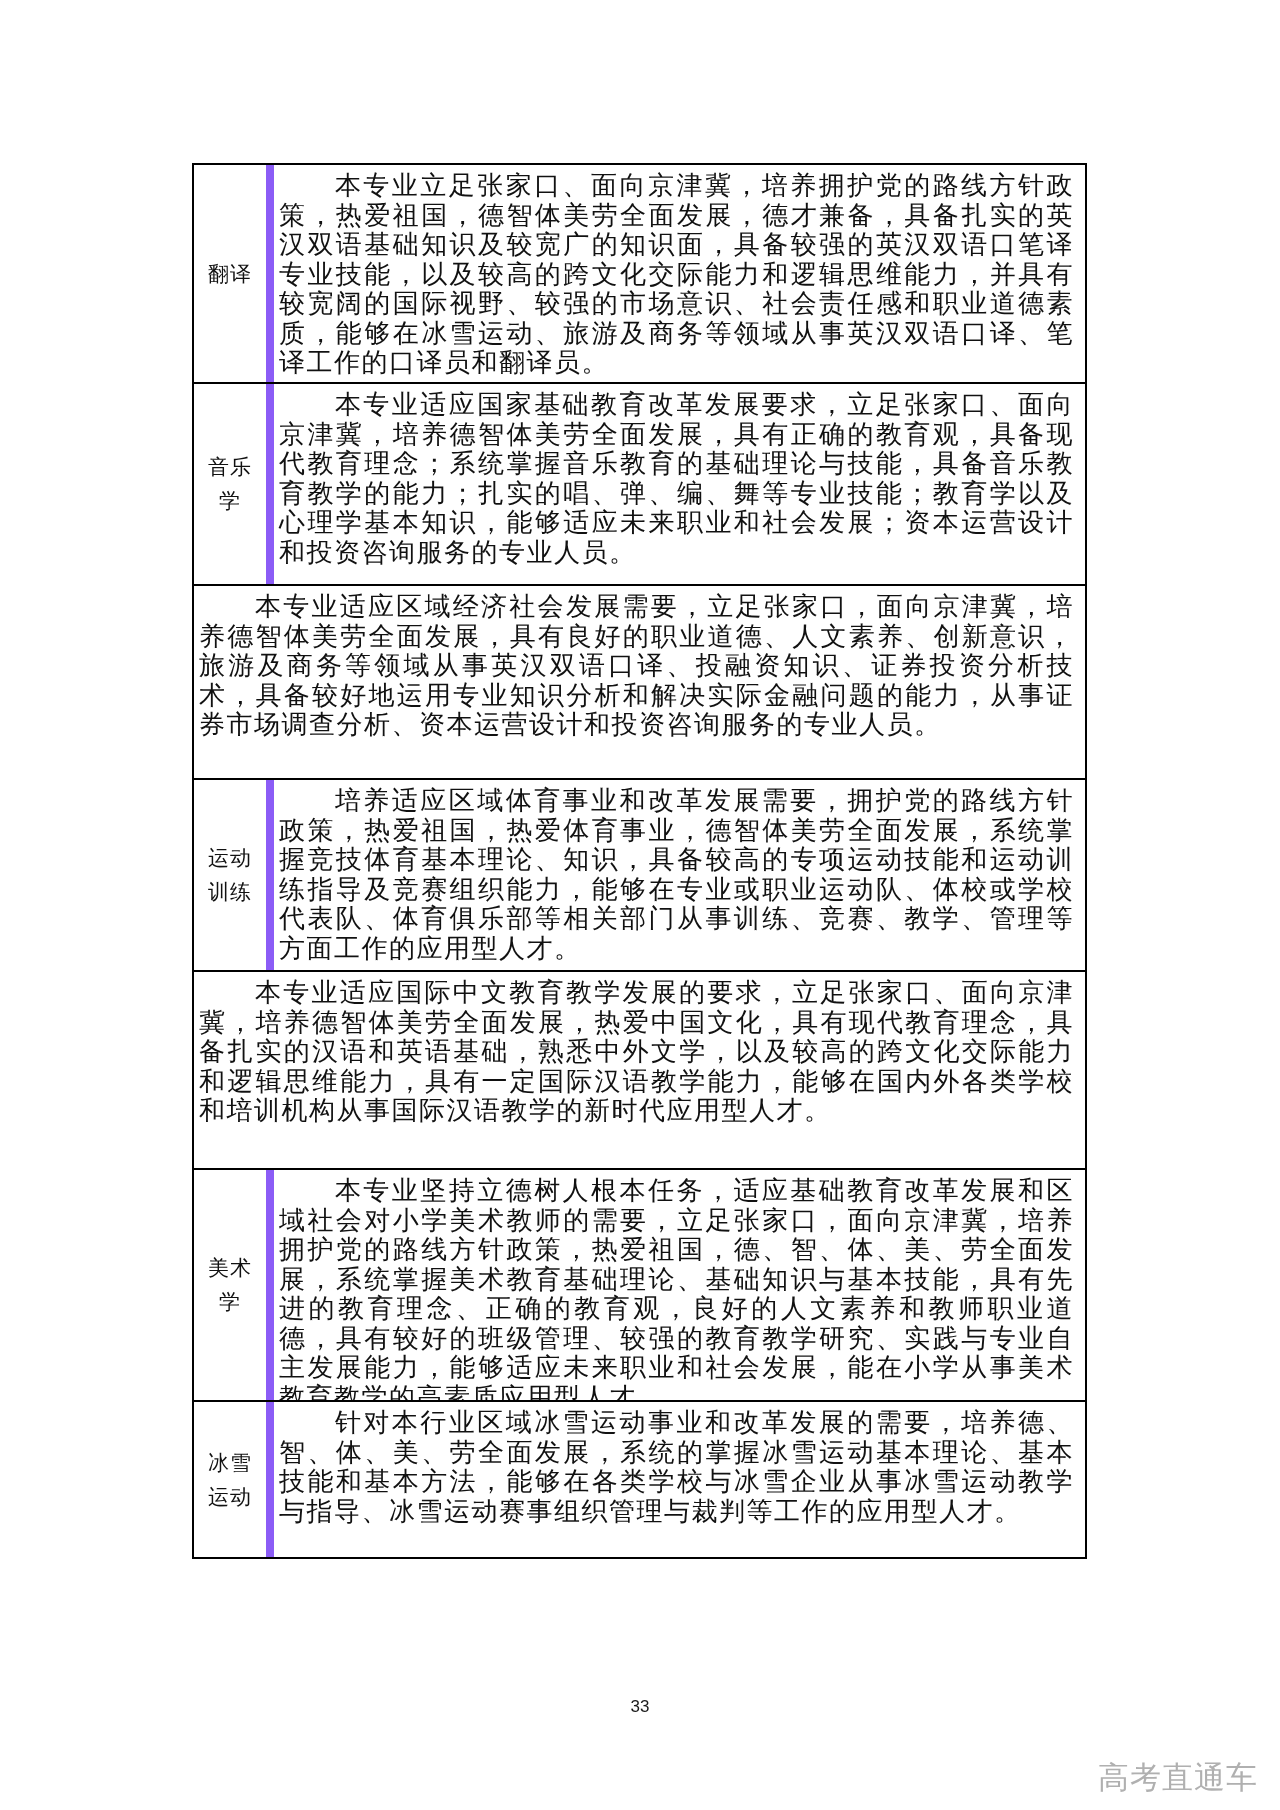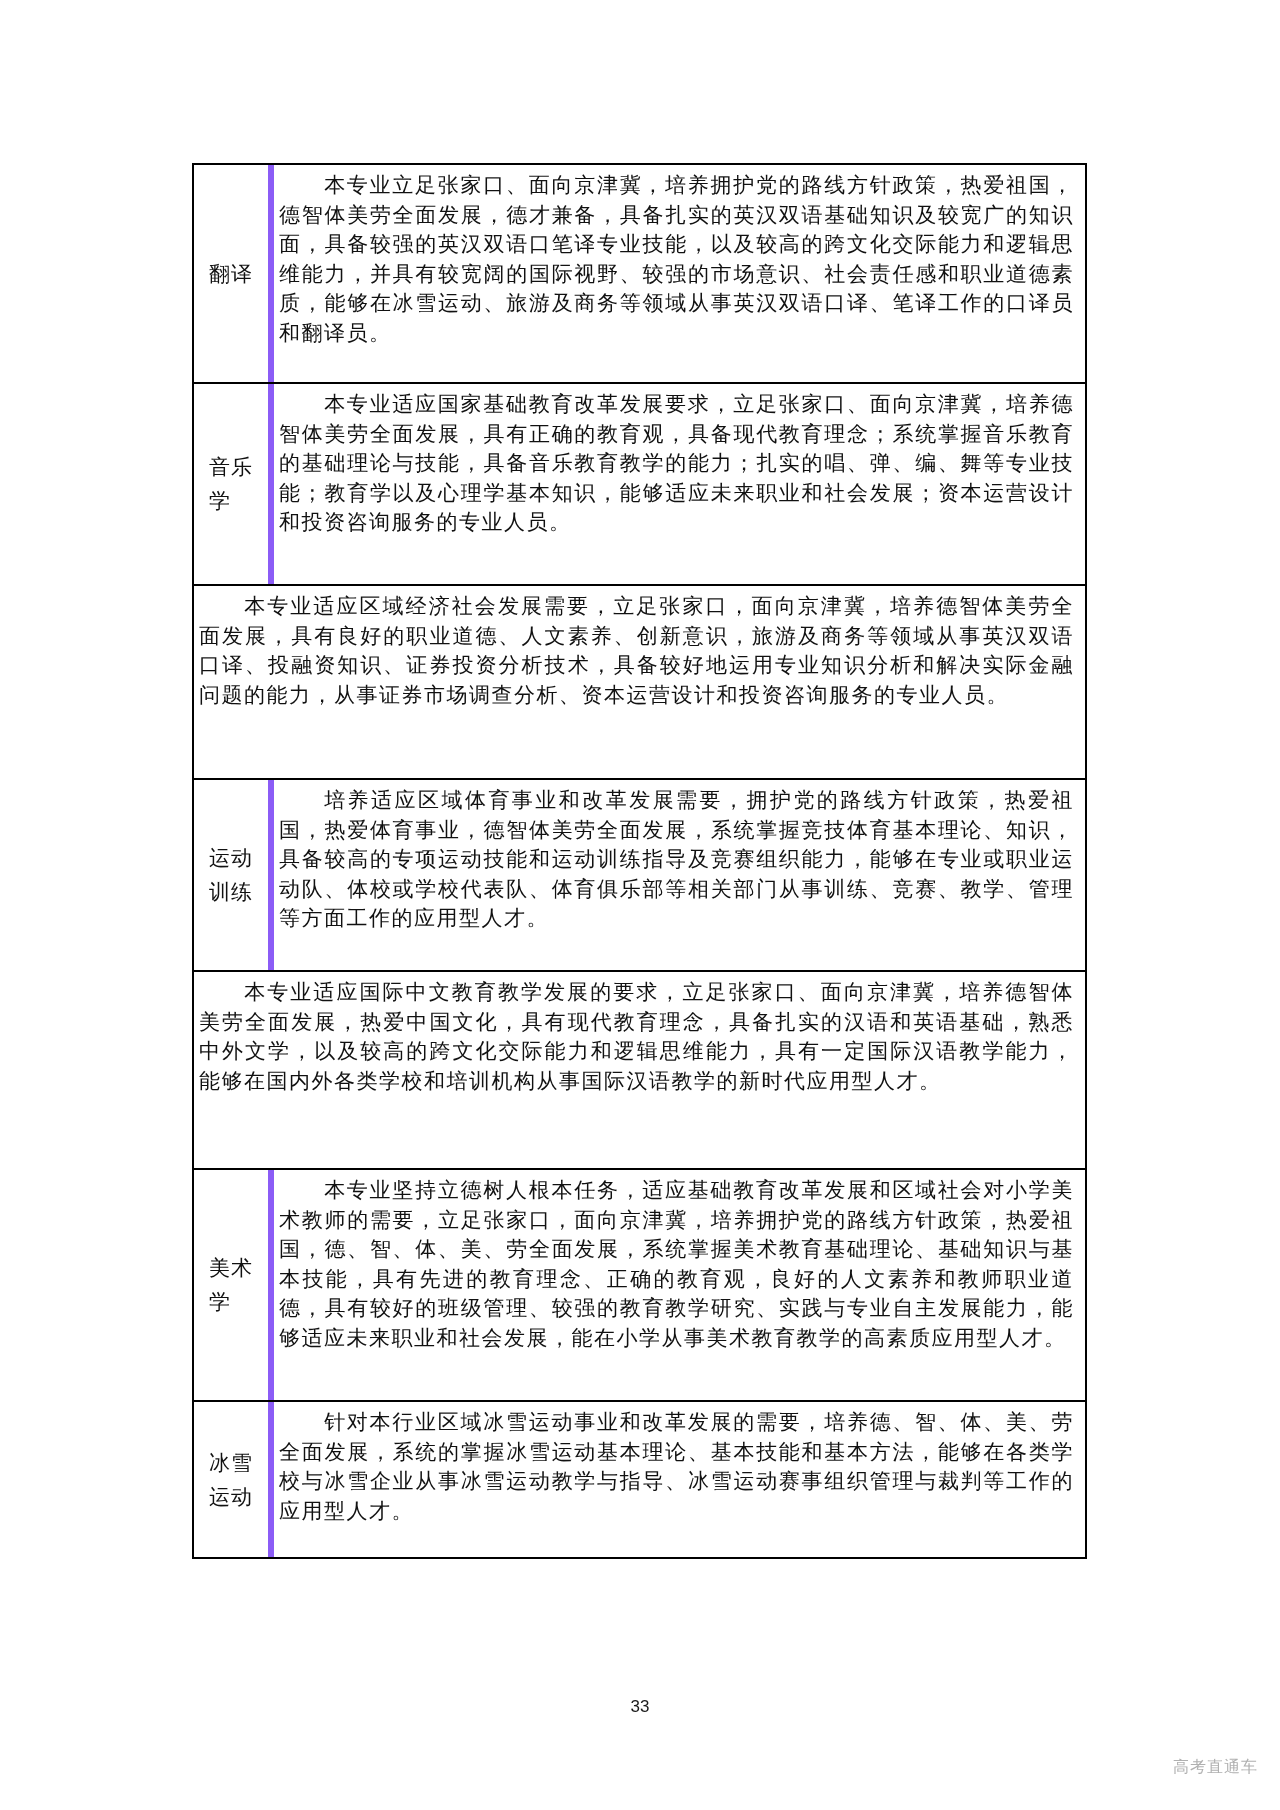--- a/index.html
+++ b/index.html
@@ -7,41 +7,41 @@
     width:1280px;height:1810px;position:relative;background:#ffffff;
     font-family:"Liberation Serif","DejaVu Serif",serif;color:#111;
   }
   .doc-table{
     position:absolute;left:192px;top:163px;width:895px;
     border:2px solid #000;box-sizing:border-box;background:#fff;
   }
   .t-row{display:flex;border-bottom:2px solid #000;box-sizing:border-box;overflow:hidden;}
   .t-row:last-child{border-bottom:none;}
   .cell-label{
-    width:80px;flex:0 0 80px;border-right:6px solid #8b5cf6;box-sizing:border-box;
+    width:80px;flex:0 0 80px;border-right:8px solid #8b5cf6;box-sizing:border-box;
     display:flex;align-items:center;justify-content:center;
-    white-space:pre-line;
+    text-align:center;white-space:pre-line;
     font-size:21px;line-height:34px;letter-spacing:1px;
   }
   .cell-desc{
     flex:1;box-sizing:border-box;overflow:hidden;
     padding:6px 11px 0 5px;
-    font-size:21px;line-height:29.5px;letter-spacing:1.5px;
+    font-size:26px;line-height:29.5px;letter-spacing:1.5px;
     text-align:justify;text-justify:inter-ideograph;
   }
   .cell-desc p{margin:0;text-indent:2.15em;}
   .page-number{
     position:absolute;top:1656px;left:0;width:100%;text-align:center;
     font-family:"Liberation Sans","DejaVu Sans",sans-serif;
     font-size:17px;color:#1a1a1a;margin-top:41px;
   }
   .watermark{
     position:absolute;top:1757px;right:22px;
     font-family:Liberation Sans, sans-serif;
-    font-size:16px;letter-spacing:1px;color:#b0b0b0;
+    font-size:31px;letter-spacing:1px;color:#b0b0b0;
   }
 </style>
 </head>
 <body>
 
 <div class="doc-table">
 
   <div class="t-row" style="height:219px">
     <div class="cell-label">翻译</div>
     <div class="cell-desc">

